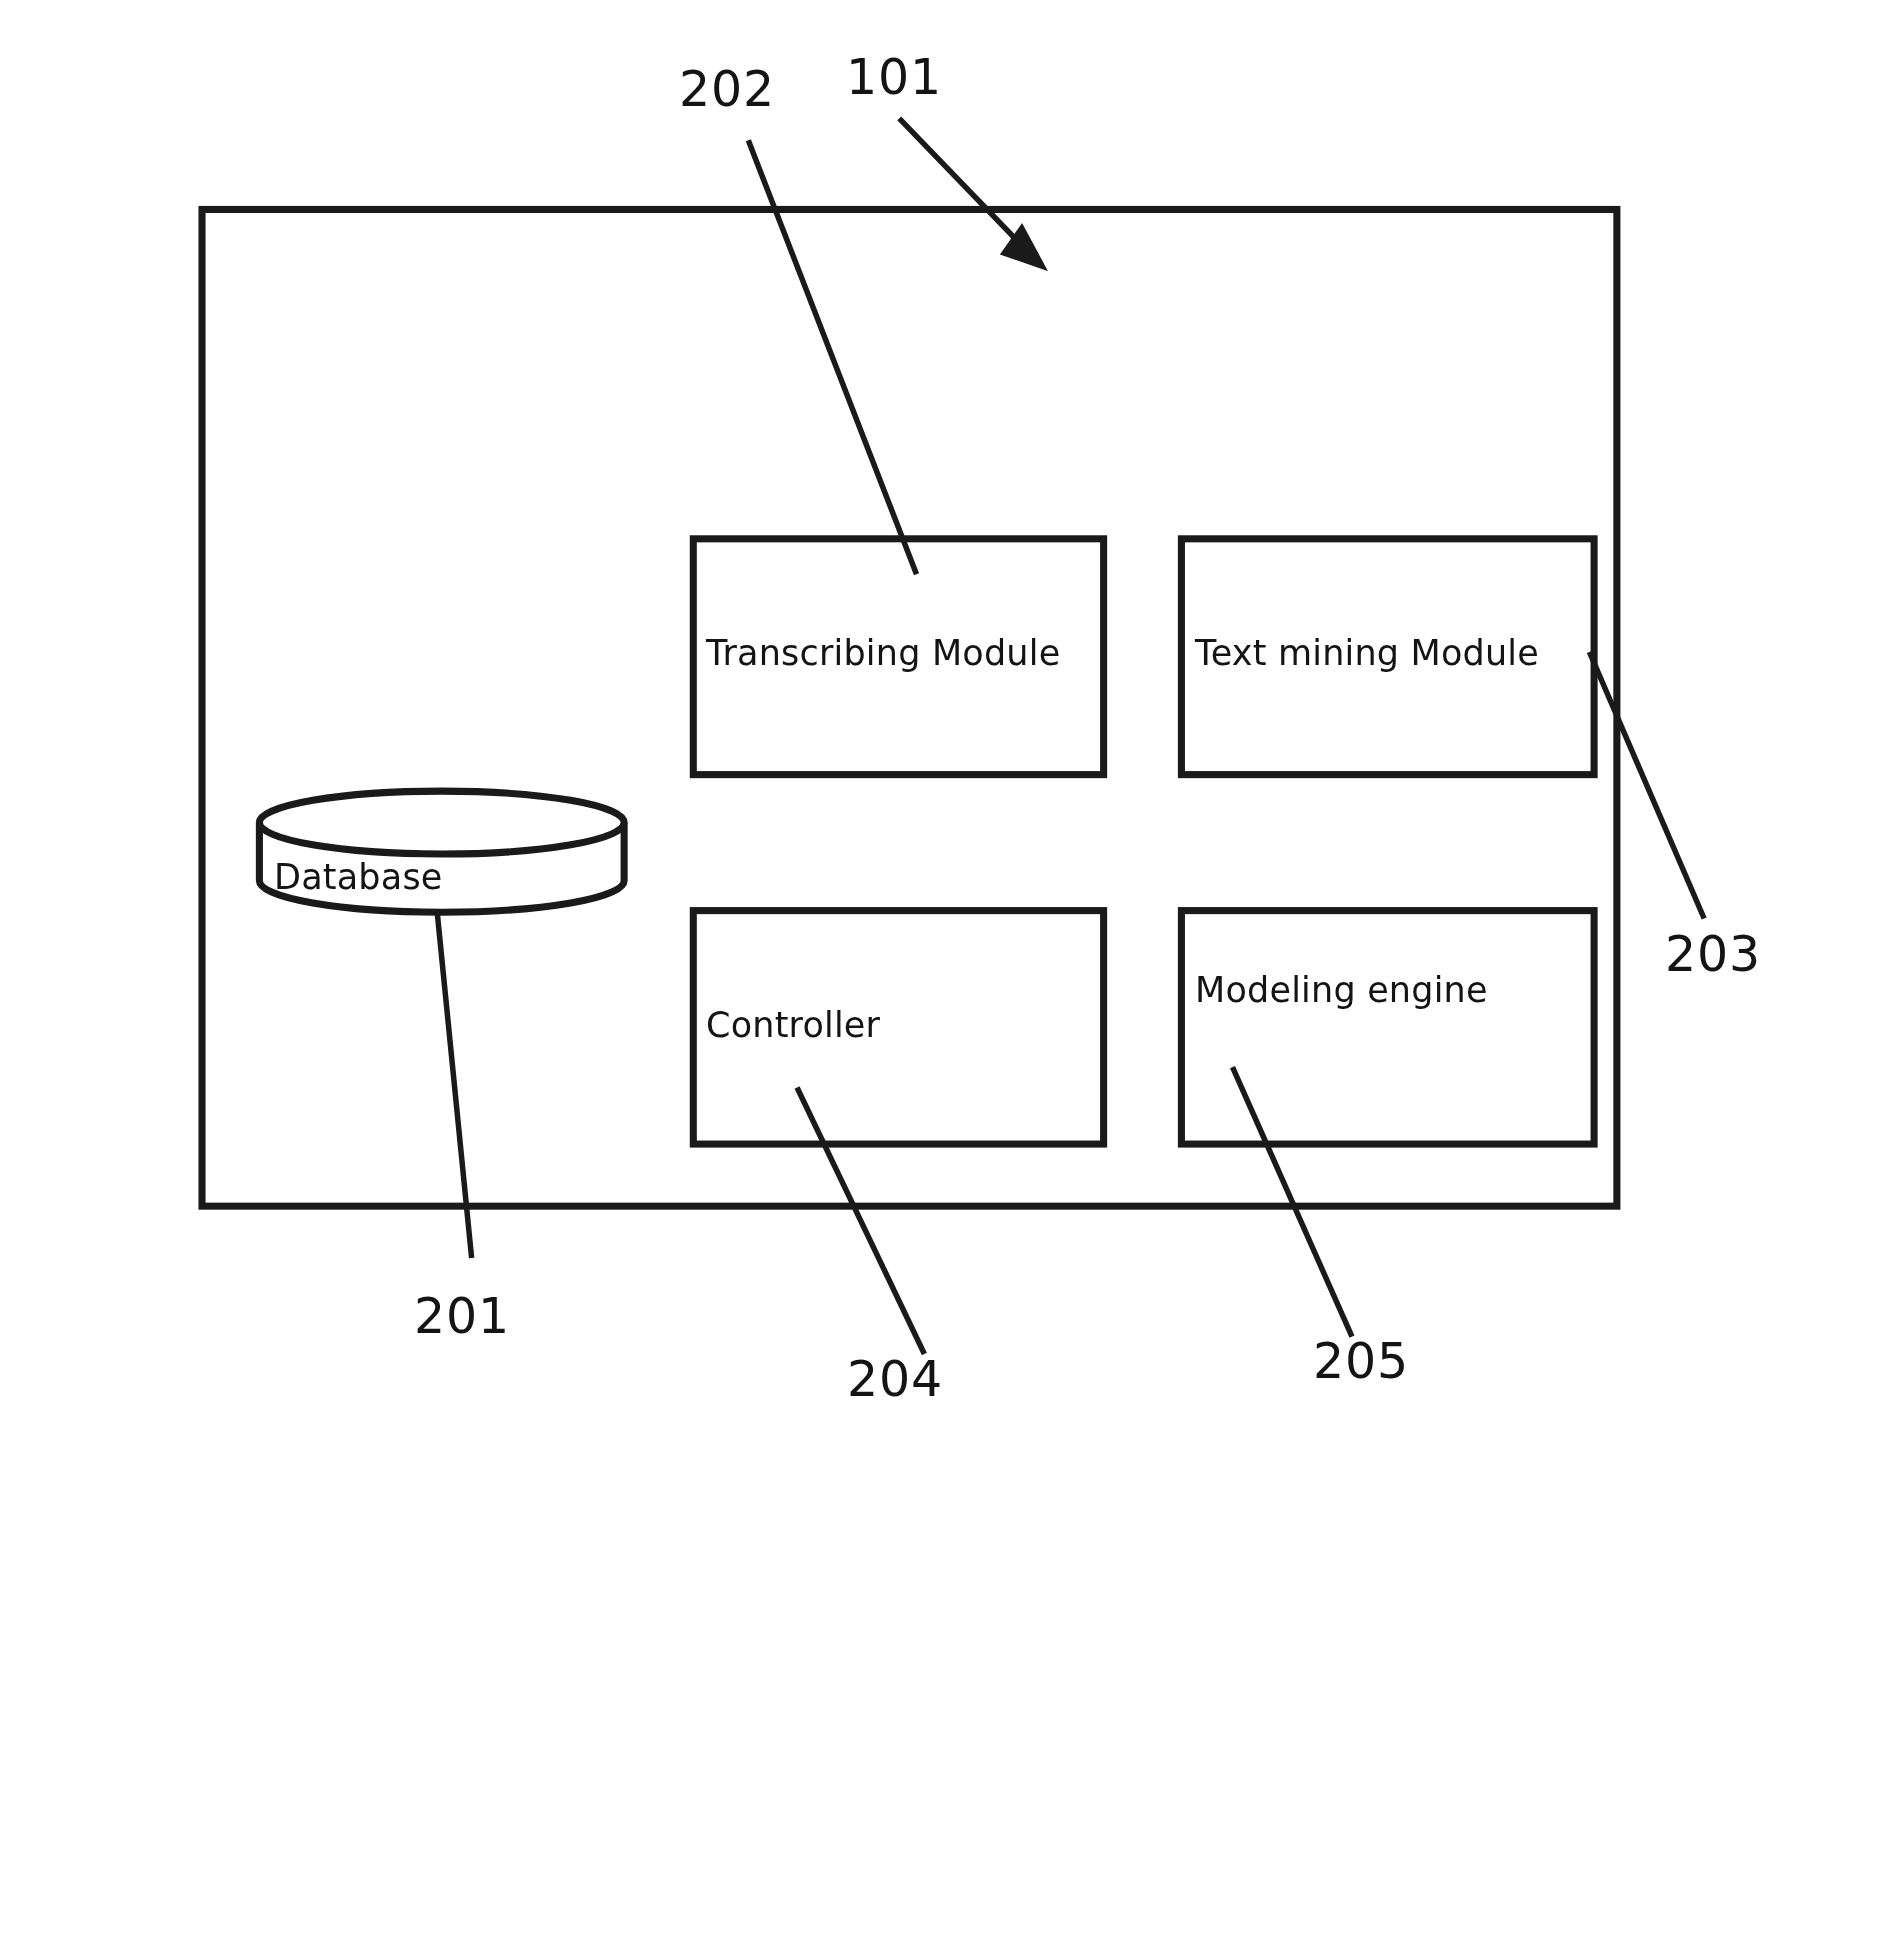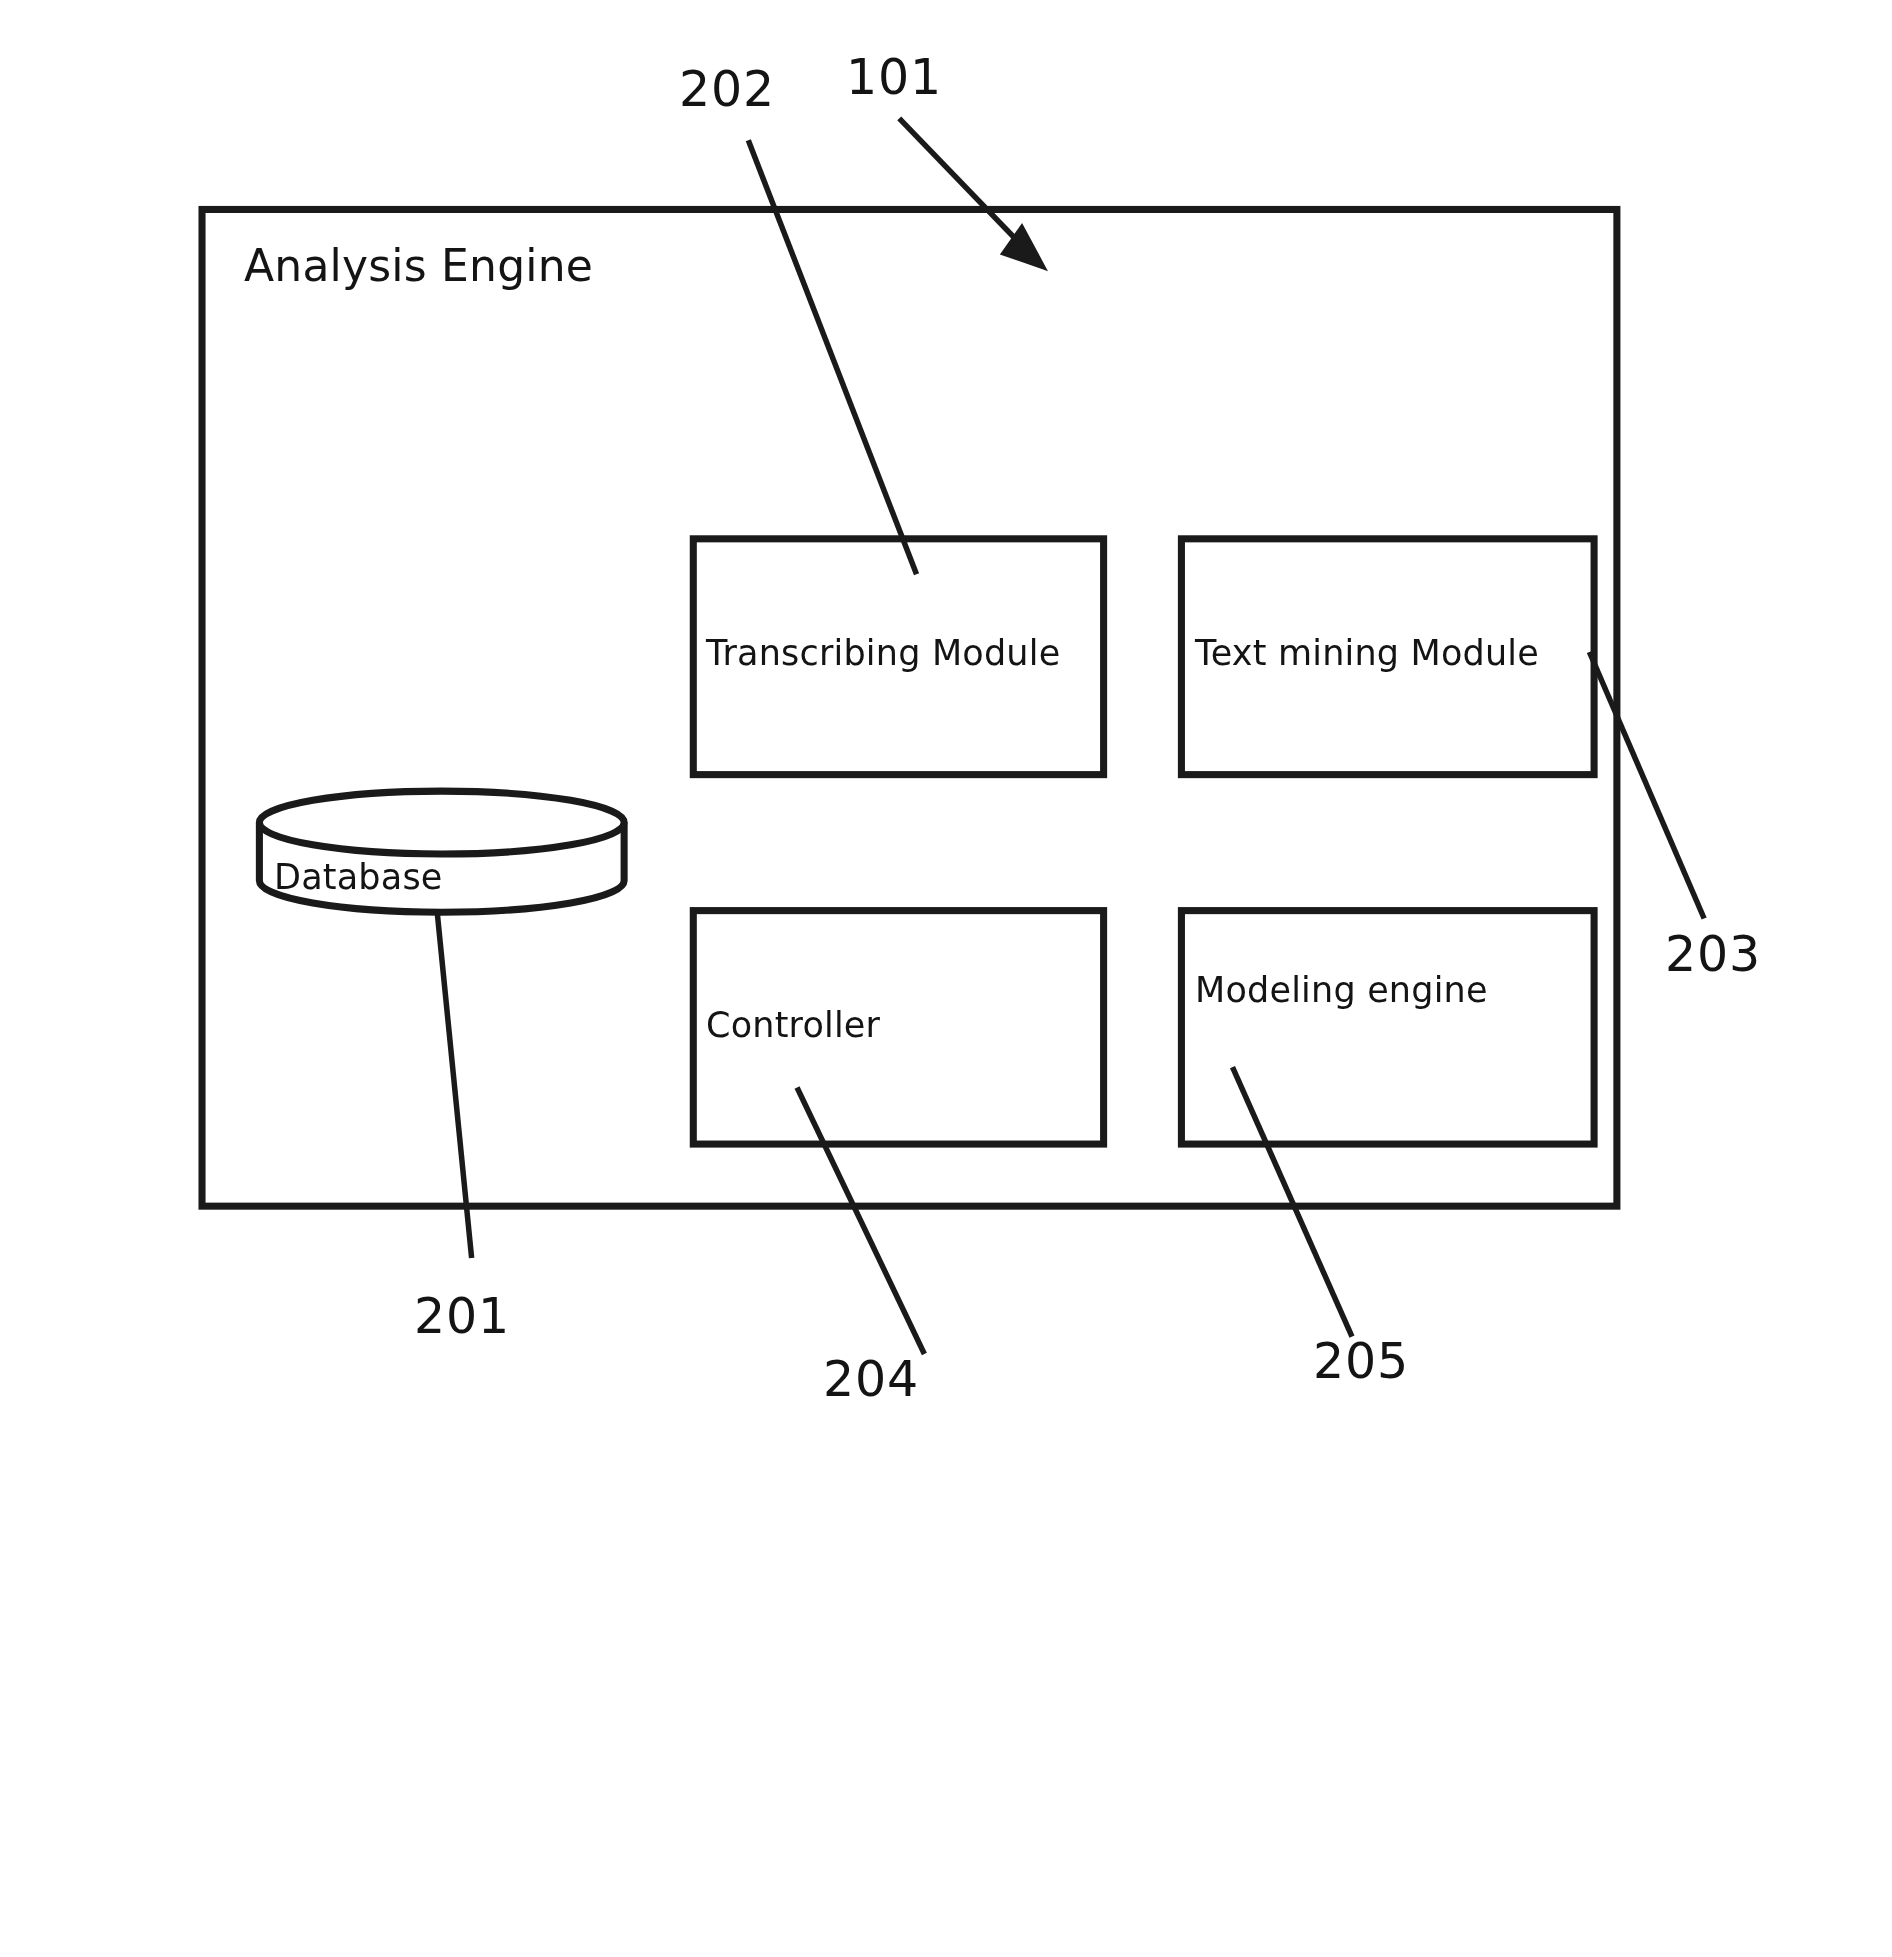--- a/index.html
+++ b/index.html
@@ -93,39 +93,38 @@
     <line x1="2022" y1="829" x2="2168" y2="1168" stroke="#1a1a1a" stroke-width="7"></line>
 
     <line x1="556" y1="1158" x2="600" y2="1600" stroke="#1a1a1a" stroke-width="7"></line>
 
     <line x1="1014" y1="1383" x2="1176" y2="1722" stroke="#1a1a1a" stroke-width="7"></line>
 
     <line x1="1568" y1="1357" x2="1720" y2="1700" stroke="#1a1a1a" stroke-width="7"></line>
 
   </svg>
 
-  <div class="lbl lbl-title" style="left:244px; top:240px;">Analysis Engine</div>
 
   <div class="lbl lbl-node" style="left:706px; top:633px;">Transcribing Module</div>
 
   <div class="lbl lbl-node" style="left:1195px; top:633px;">Text mining Module</div>
 
   <div class="lbl lbl-node" style="left:706px; top:1005px;">Controller</div>
 
   <div class="lbl lbl-node" style="left:1195px; top:970px;">Modeling engine</div>
 
   <div class="lbl lbl-node" style="left:274px; top:857px;">Database</div>
 
   <div class="lbl lbl-ref" style="left:679px; top:61px;">202</div>
 
   <div class="lbl lbl-ref" style="left:846px; top:49px;">101</div>
 
   <div class="lbl lbl-ref" style="left:1665px; top:926px;">203</div>
 
   <div class="lbl lbl-ref" style="left:414px; top:1288px;">201</div>
 
-  <div class="lbl lbl-ref" style="left:823px; top:1351px;">204</div>
+  <div class="lbl lbl-ref" style="left:847px; top:1351px;">204</div>
 
   <div class="lbl lbl-ref" style="left:1289px; top:1333px;margin-left:24px;">205</div>
 
 
 </div>
 
 
 </body></html>

